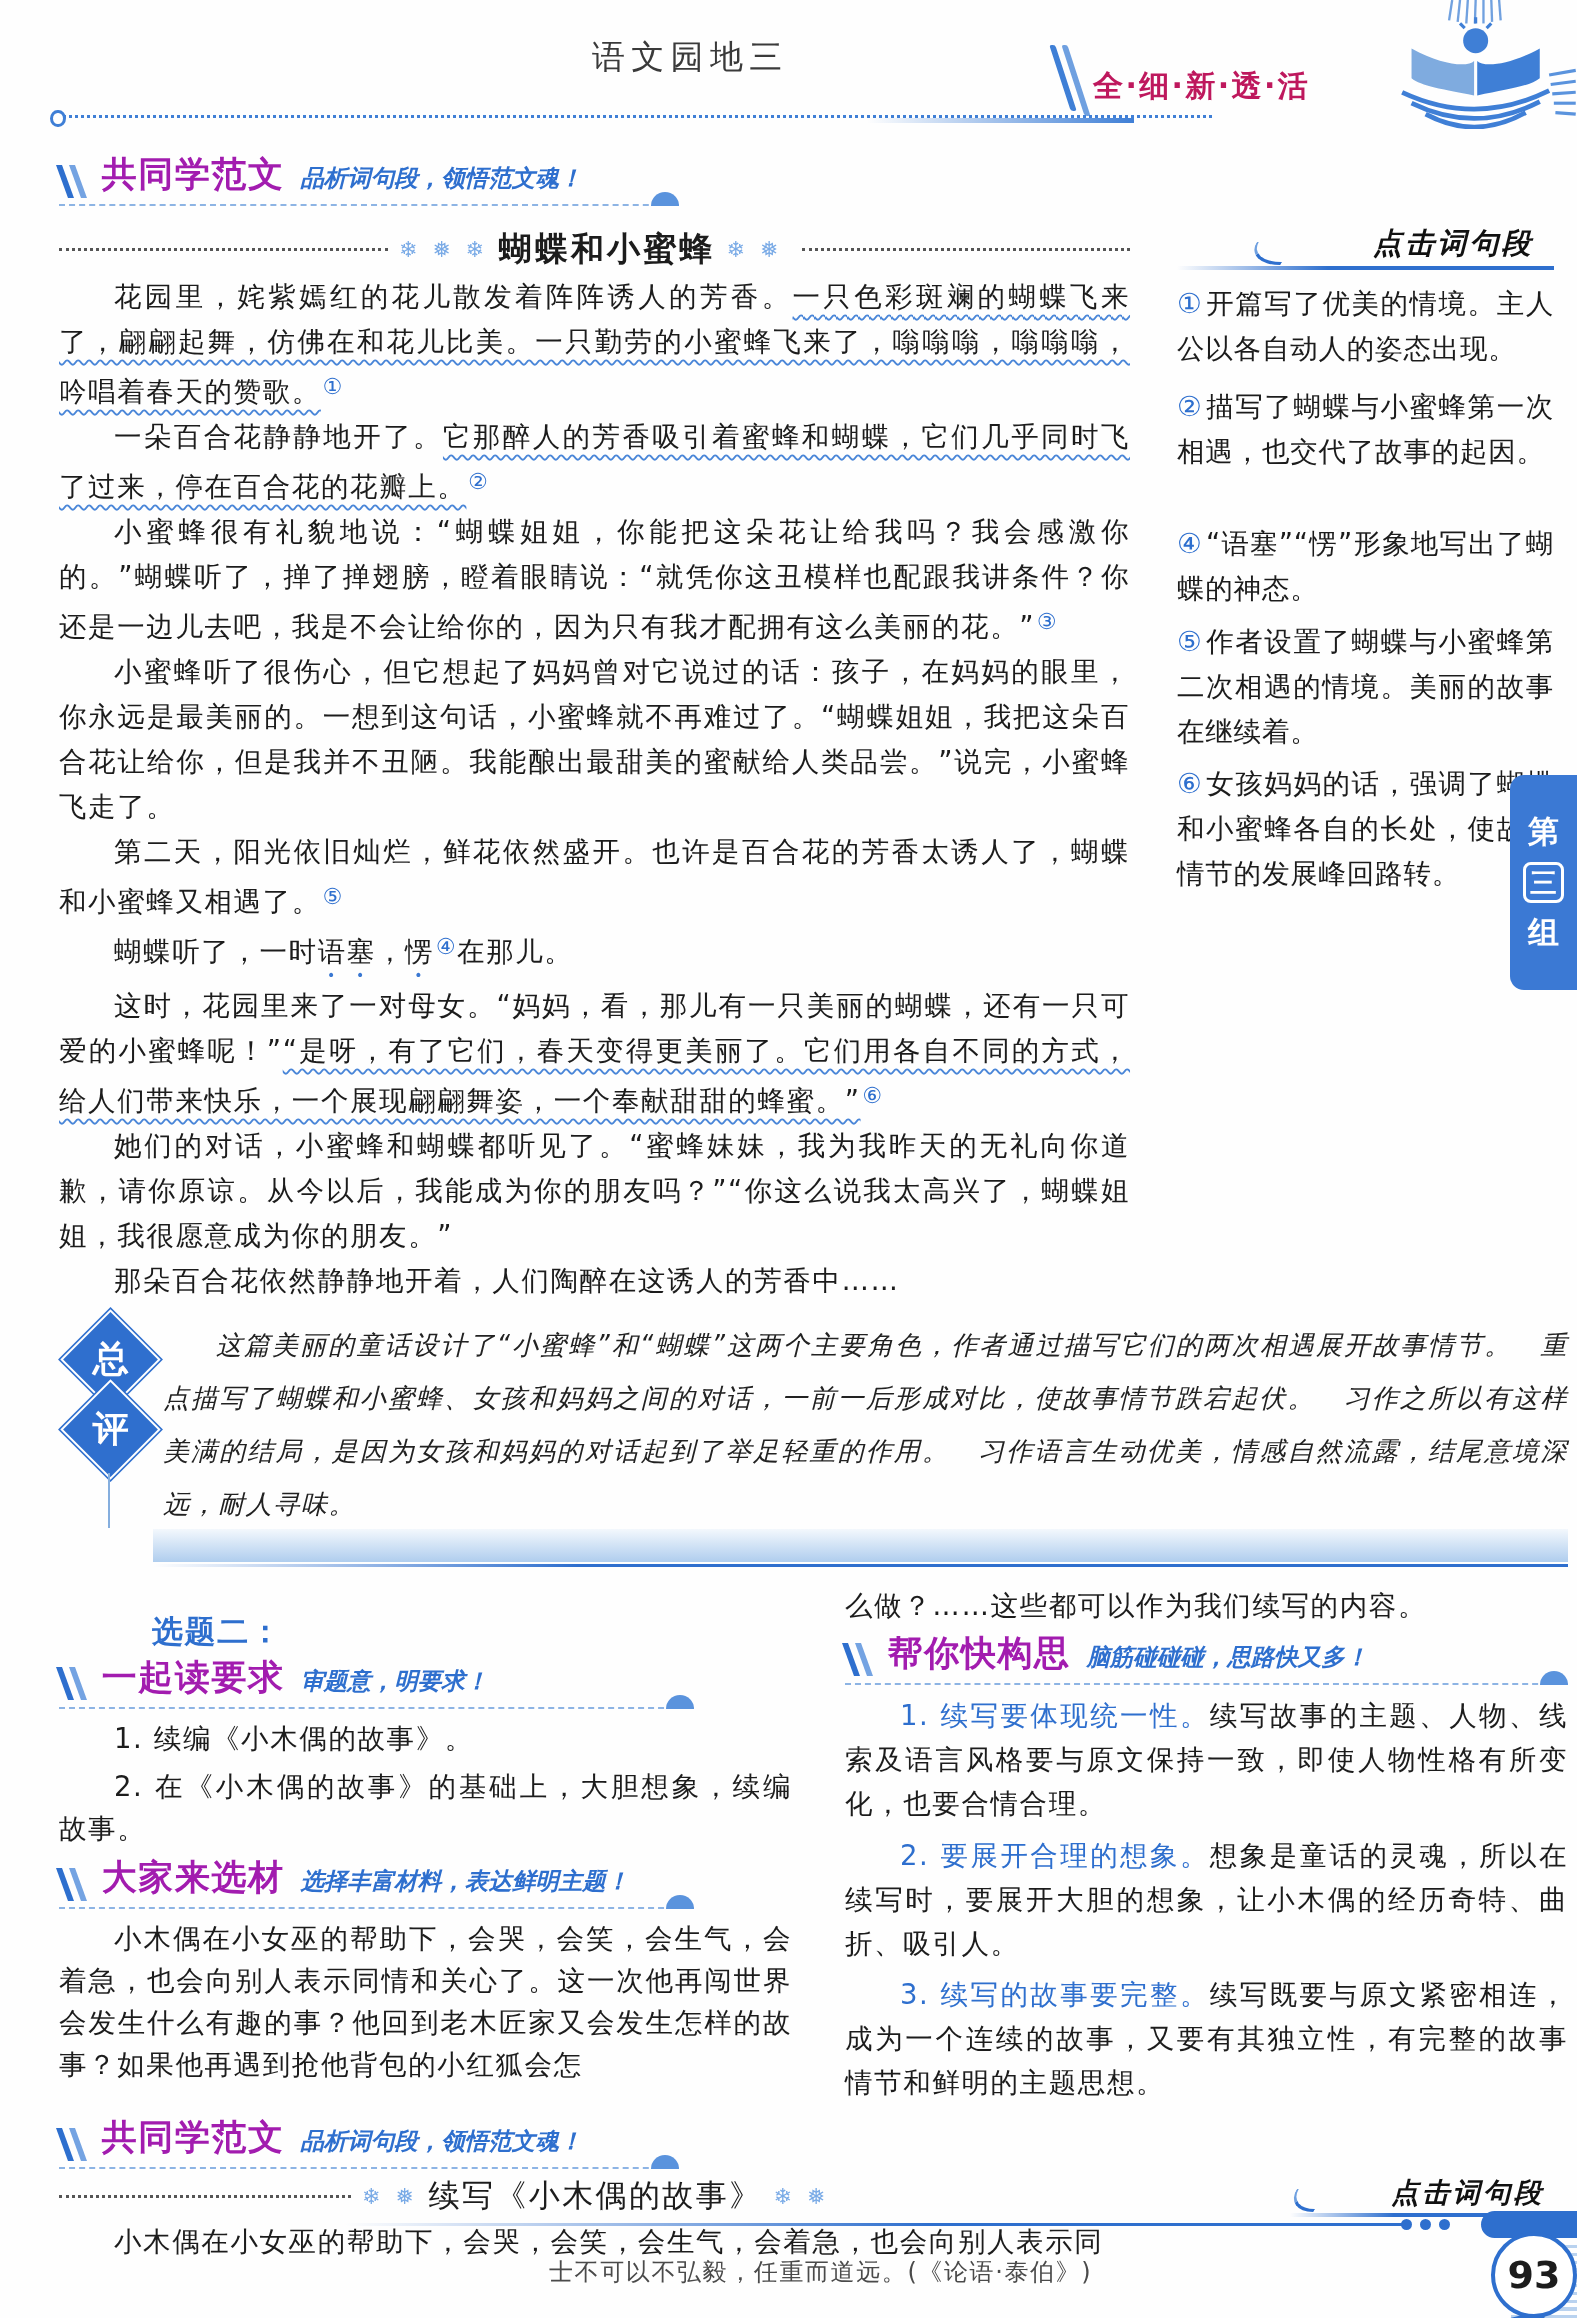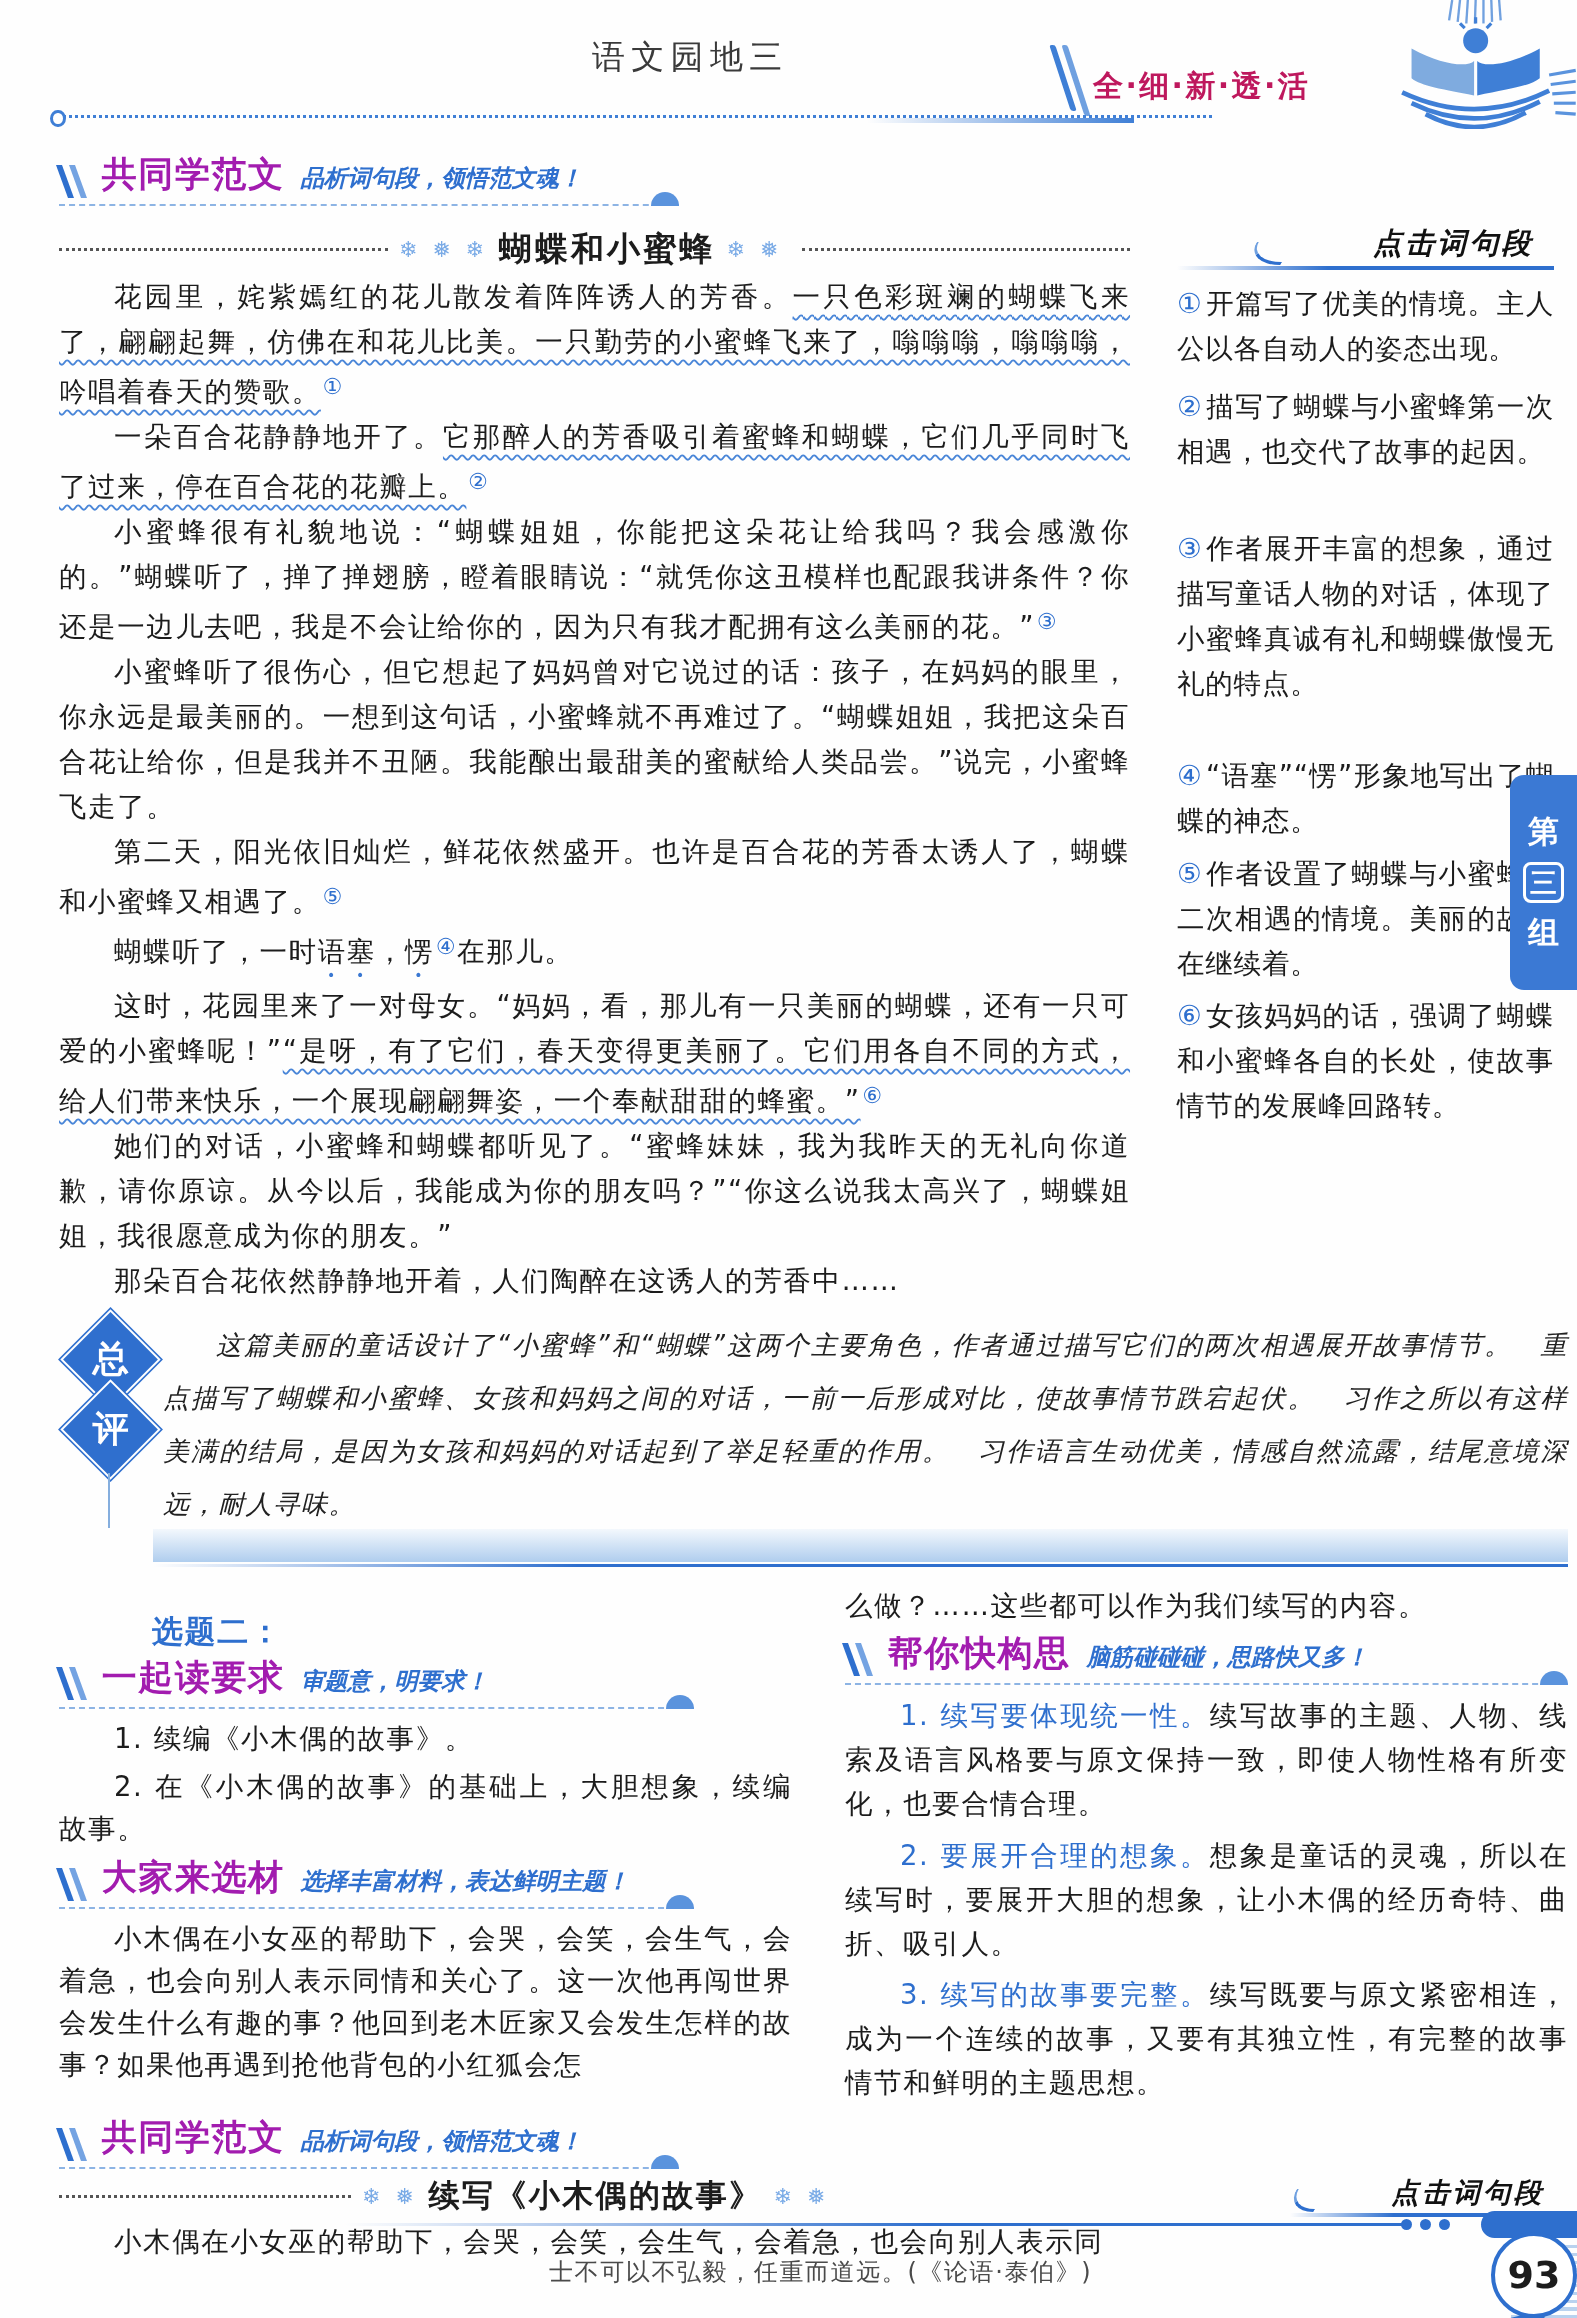--- a/index.html
+++ b/index.html
@@ -95,21 +95,21 @@
   .gs-item { margin:4.7px 0 7.8px; font-size:27.5px; line-height:44px; letter-spacing:1.6px; text-indent:55px; text-align:justify; }
   .gs-head-txt { color:#2e6fce; }
 
   
   .fw2 { position:relative; margin-top:7.8px; }
   .fw2-ptr { position:absolute; right:19px; top:55px; width:259px; height:42px; }
   .fw2-ptr .ptr-label { right:4.7px; font-size:27.5px; }
   .fw2-ptr .ptr-swoosh { right:229px; width:28px; }
   .title-row2 { display:flex; align-items:center; height:41px; margin-top:6.3px; }
   .dot-left2 { width:292px; border-top:3.1px dotted #555; }
-  .essay2-title { font-size:31px; font-weight:bold; letter-spacing:2.4px; white-space:nowrap; }
+  .essay2-title { font-size:31px; font-weight:normal; letter-spacing:2.4px; white-space:nowrap; }
   .first-line { margin:3.1px 0 0; font-size:27.5px; line-height:42px; letter-spacing:1.6px; text-indent:55px; }
 
   
   .footer { position:absolute; left:0; right:0; bottom:0; height:107px; }
   .f-line { position:absolute; left:345px; top:11px; width:1063px; height:3.1px;
     background:linear-gradient(90deg, rgba(46,111,206,0), #2e6fce 55%); }
   .f-dot { position:absolute; top:7px; width:11px; height:11px; border-radius:50%; background:#2e6fce; }
   .f-bar { position:absolute; right:0; top:-0.8px; width:96px; height:27px; background:#2e6fce;
     border-radius:14px 0 0 14px; }
   .f-stripes { position:absolute; right:0; top:33px; width:66px; height:74px;
@@ -209,21 +209,20 @@
 
     <div class="side-col">
       <div class="ptr-row">
         <span class="ptr-swoosh"></span>
         <span class="ptr-label">点击词句段</span>
         <span class="ptr-underline"></span>
       </div>
       <div>
           <p class="note" style="margin-top: 0px;"><span class="nnum">①</span><span>开篇写了优美的情境。主人公以各自动人的姿态出现。</span></p>
           <p class="note" style="margin-top: 12.6px;"><span class="nnum">②</span><span>描写了蝴蝶与小蜜蜂第一次相遇，也交代了故事的起因。</span></p>
-          <p class="note" style="margin-top: 52px;"><span class="nnum">③</span><span>作者展开丰富的想象，通过描写童话人物的对话，体现了小蜜蜂真诚有礼和蝴蝶傲慢无礼的特点。</span></p>
           <p class="note" style="margin-top: 47px;"><span class="nnum">④</span><span>“语塞”“愣”形象地写出了蝴蝶的神态。</span></p>
           <p class="note" style="margin-top: 7.8px;"><span class="nnum">⑤</span><span>作者设置了蝴蝶与小蜜蜂第二次相遇的情境。美丽的故事在继续着。</span></p>
           <p class="note" style="margin-top: 7.8px;"><span class="nnum">⑥</span><span>女孩妈妈的话，强调了蝴蝶和小蜜蜂各自的长处，使故事情节的发展峰回路转。</span></p>
         </div>
     </div>
   </div>
 
   <div class="zp">
     <div class="zp-badge">
       <div class="dia top">

